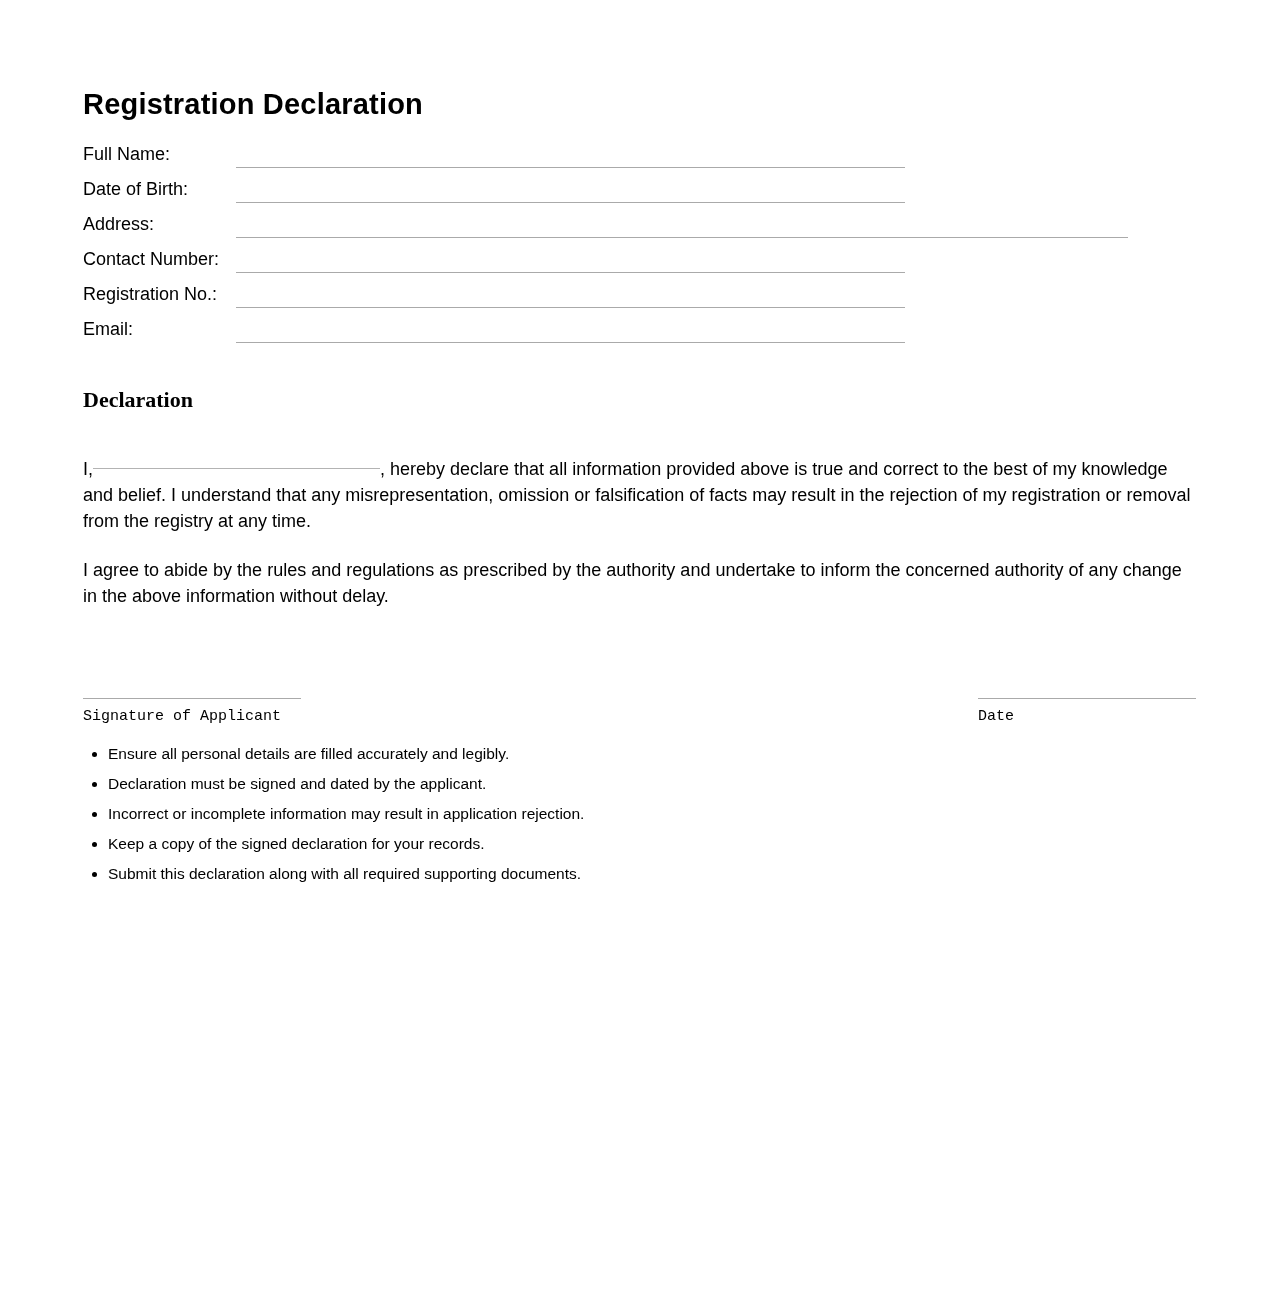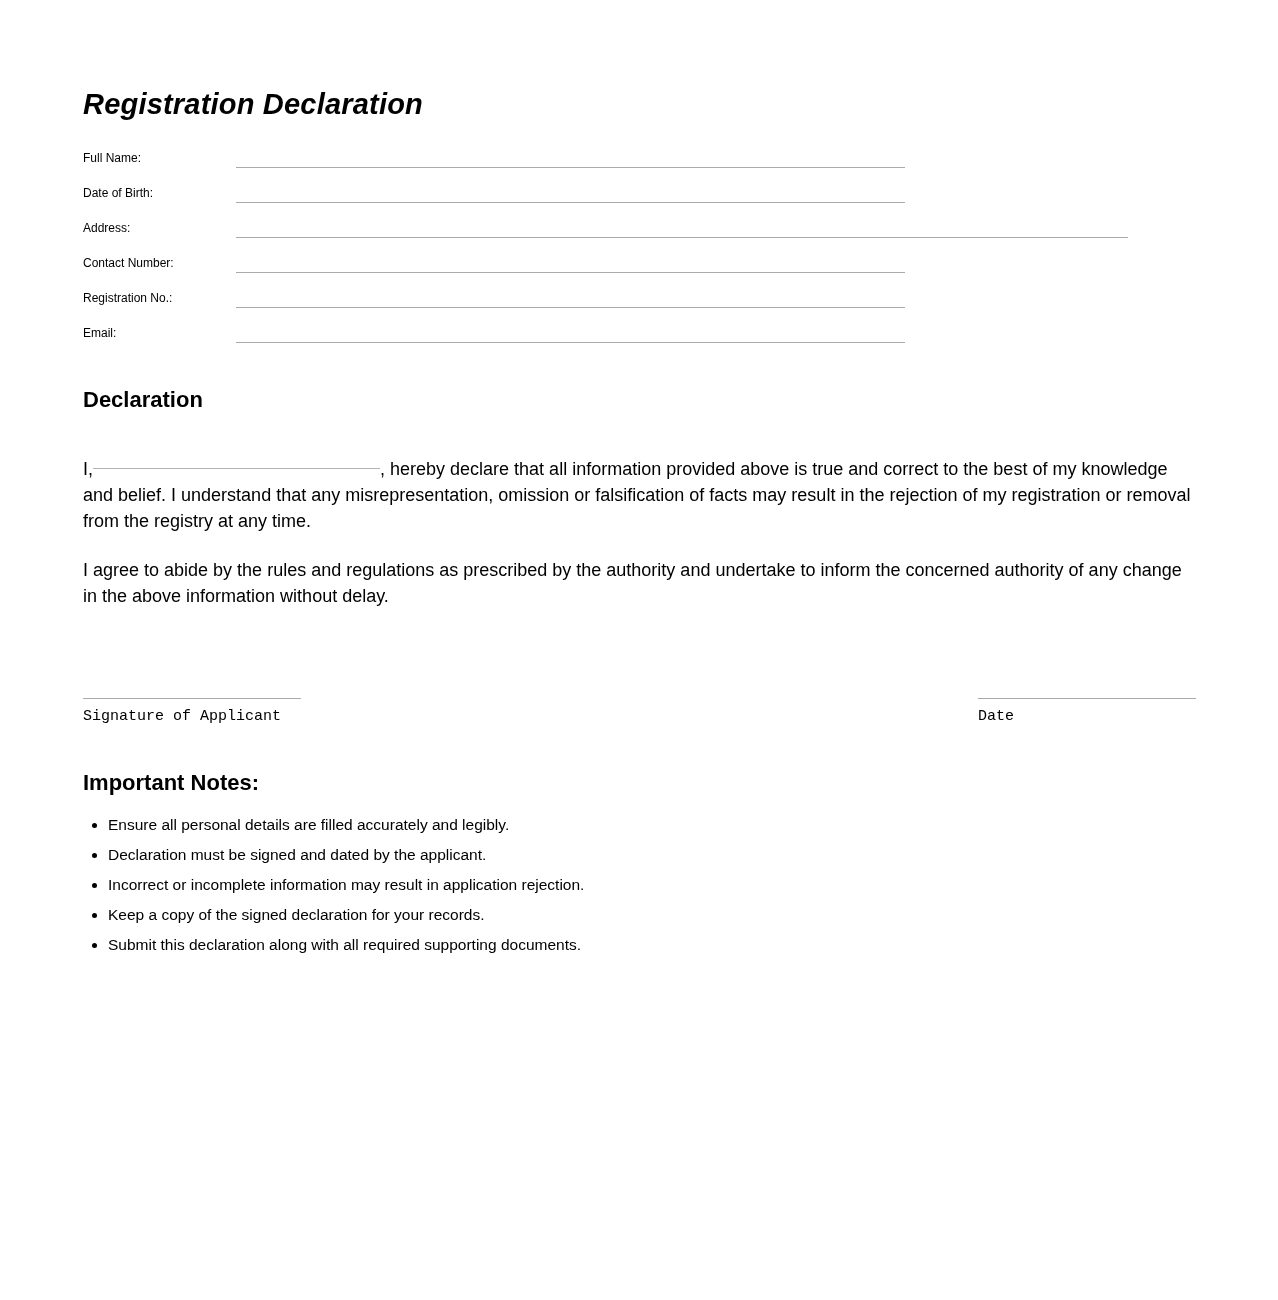--- a/index.html
+++ b/index.html
@@ -12,46 +12,45 @@
   .page {
     width: 1278px;
     min-height: 1300px;
     padding: 88px 82px 40px 83px;
   }
   .doc-title {
     font-size: 29px;
     font-weight: bold;
     letter-spacing: 0.2px;
     margin-bottom: 12px;
-    font-style: italic;
   }
   
   .field-row {
     display: flex;
     align-items: flex-end;
     height: 35px;
   }
   .field-label {
     width: 153px;
     flex: 0 0 153px;
-    font-size: 12px;
+    font-size: 18px;
     padding-bottom: 3px;
   }
   .field-line {
     height: 1px;
     border-bottom: 1px solid #aaaaaa;
     width: 669px;
   }
   .field-line.wide { width: 892px; }
   
   .section-heading {
     font-size: 22px;
     font-weight: bold;
   }
-  .decl-heading { margin-top: 44px; }
+  .decl-heading { margin-top: 44px; font-family: Liberation Serif, serif; }
   .decl-para {
     font-size: 18px;
     line-height: 26px;
     margin-top: 43px;
     width: 1113px;
   }
   .decl-para.second { margin-top: 23px; }
   .inline-blank {
     display: inline-block;
     width: 287px;
@@ -133,21 +132,20 @@
     <div class="sig-col">
       <div class="sig-line"></div>
       <div class="sig-label">Signature of Applicant</div>
     </div>
     <div class="sig-col">
       <div class="sig-line"></div>
       <div class="sig-label">Date</div>
     </div>
   </div>
 
-  <h2 class="section-heading notes-heading">Important Notes:</h2>
 
   <ul class="notes-list">
     <li>Ensure all personal details are filled accurately and legibly.</li>
     <li>Declaration must be signed and dated by the applicant.</li>
     <li>Incorrect or incomplete information may result in application rejection.</li>
     <li>Keep a copy of the signed declaration for your records.</li>
     <li>Submit this declaration along with all required supporting documents.</li>
   </ul>
 
 </div>

